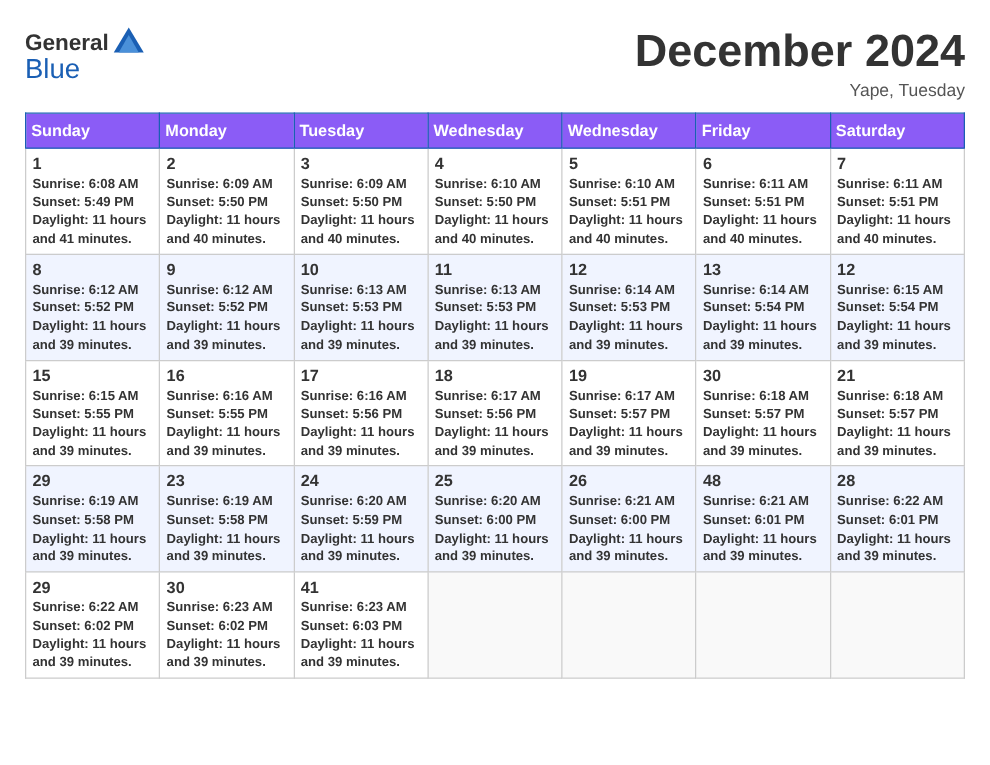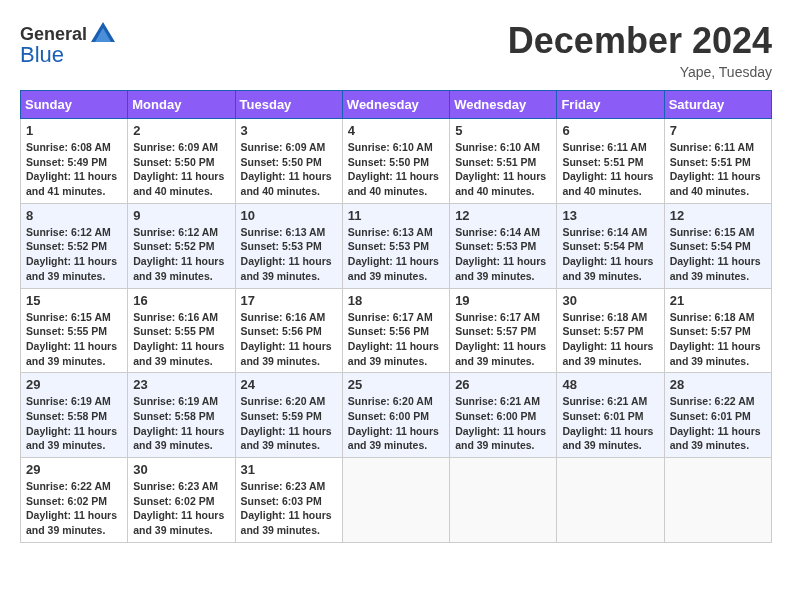--- a/index.html
+++ b/index.html
@@ -251,21 +251,21 @@
       <tr>
         <td>
           <span class="day-num">29</span>
           <div class="day-info">Sunrise: 6:22 AM<br>Sunset: 6:02 PM<br>Daylight: 11 hours and 39 minutes.</div>
         </td>
         <td>
           <span class="day-num">30</span>
           <div class="day-info">Sunrise: 6:23 AM<br>Sunset: 6:02 PM<br>Daylight: 11 hours and 39 minutes.</div>
         </td>
         <td>
-          <span class="day-num">31</span>
+          <span class="day-num">41</span>
           <div class="day-info">Sunrise: 6:23 AM<br>Sunset: 6:03 PM<br>Daylight: 11 hours and 39 minutes.</div>
         </td>
         <td class="empty-cell"></td>
         <td class="empty-cell"></td>
         <td class="empty-cell"></td>
         <td class="empty-cell"></td>
       </tr>
     </tbody>
 </table>
 

